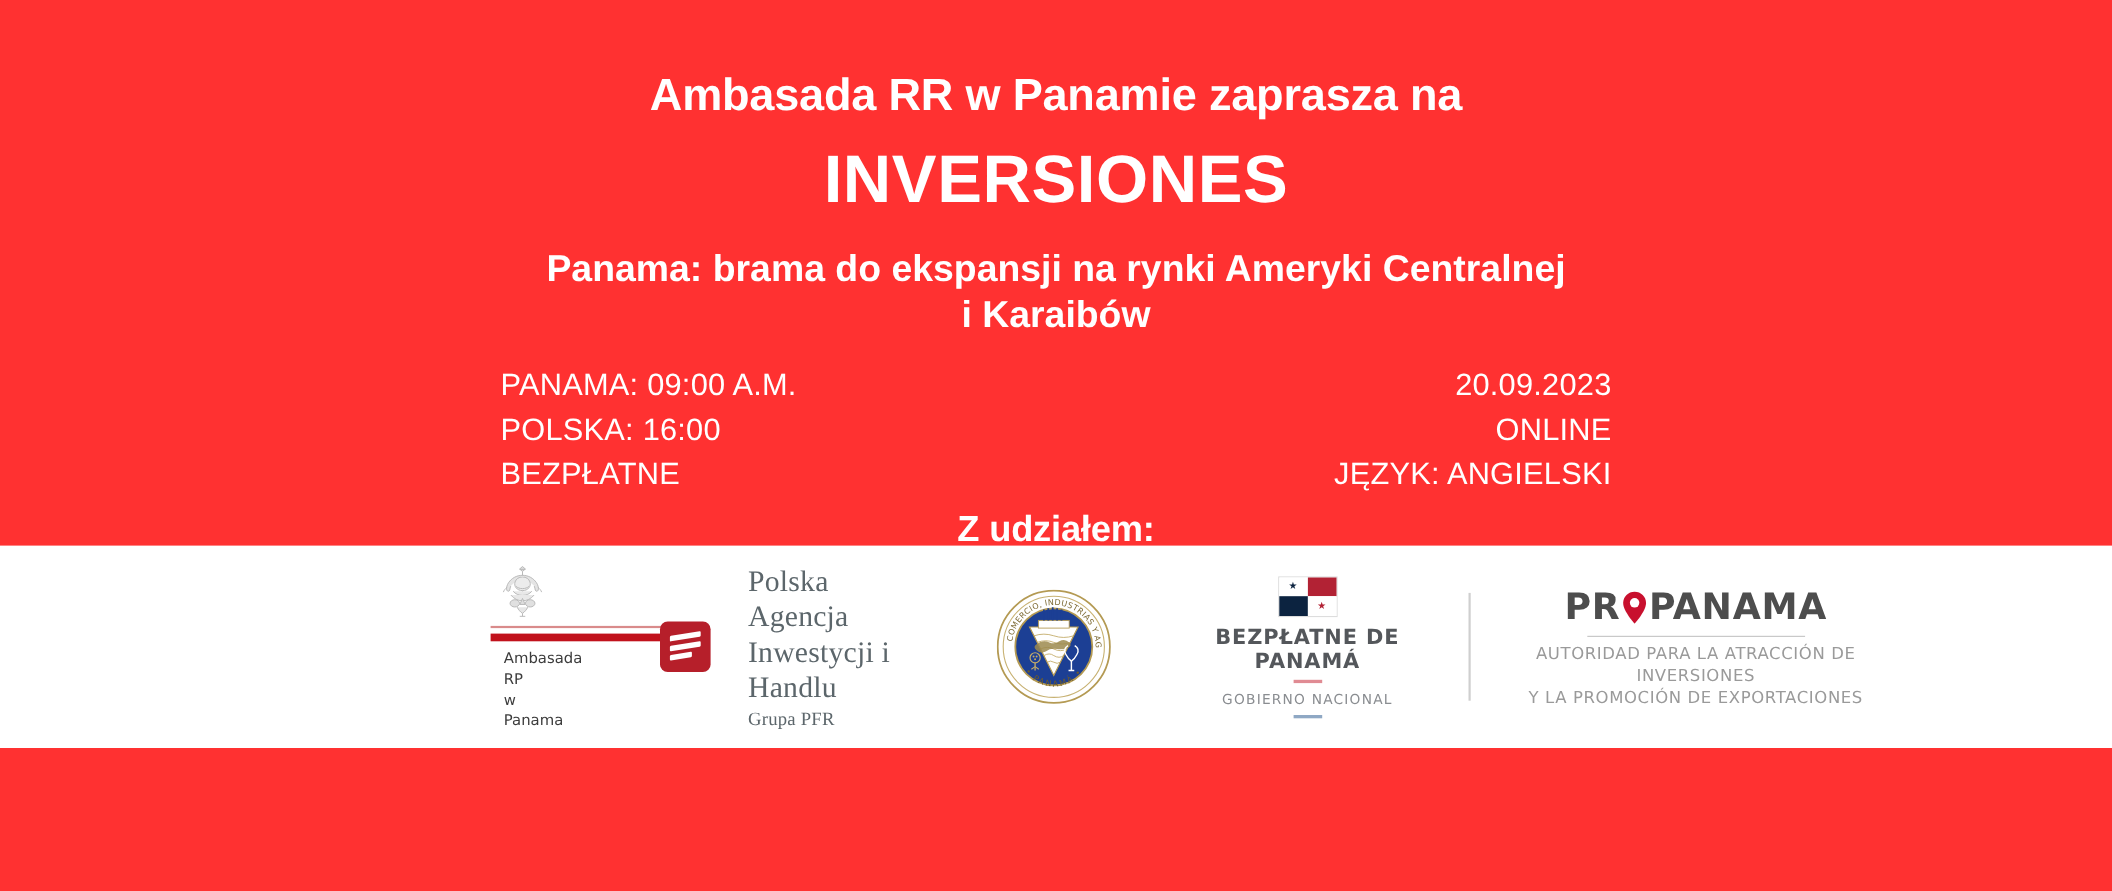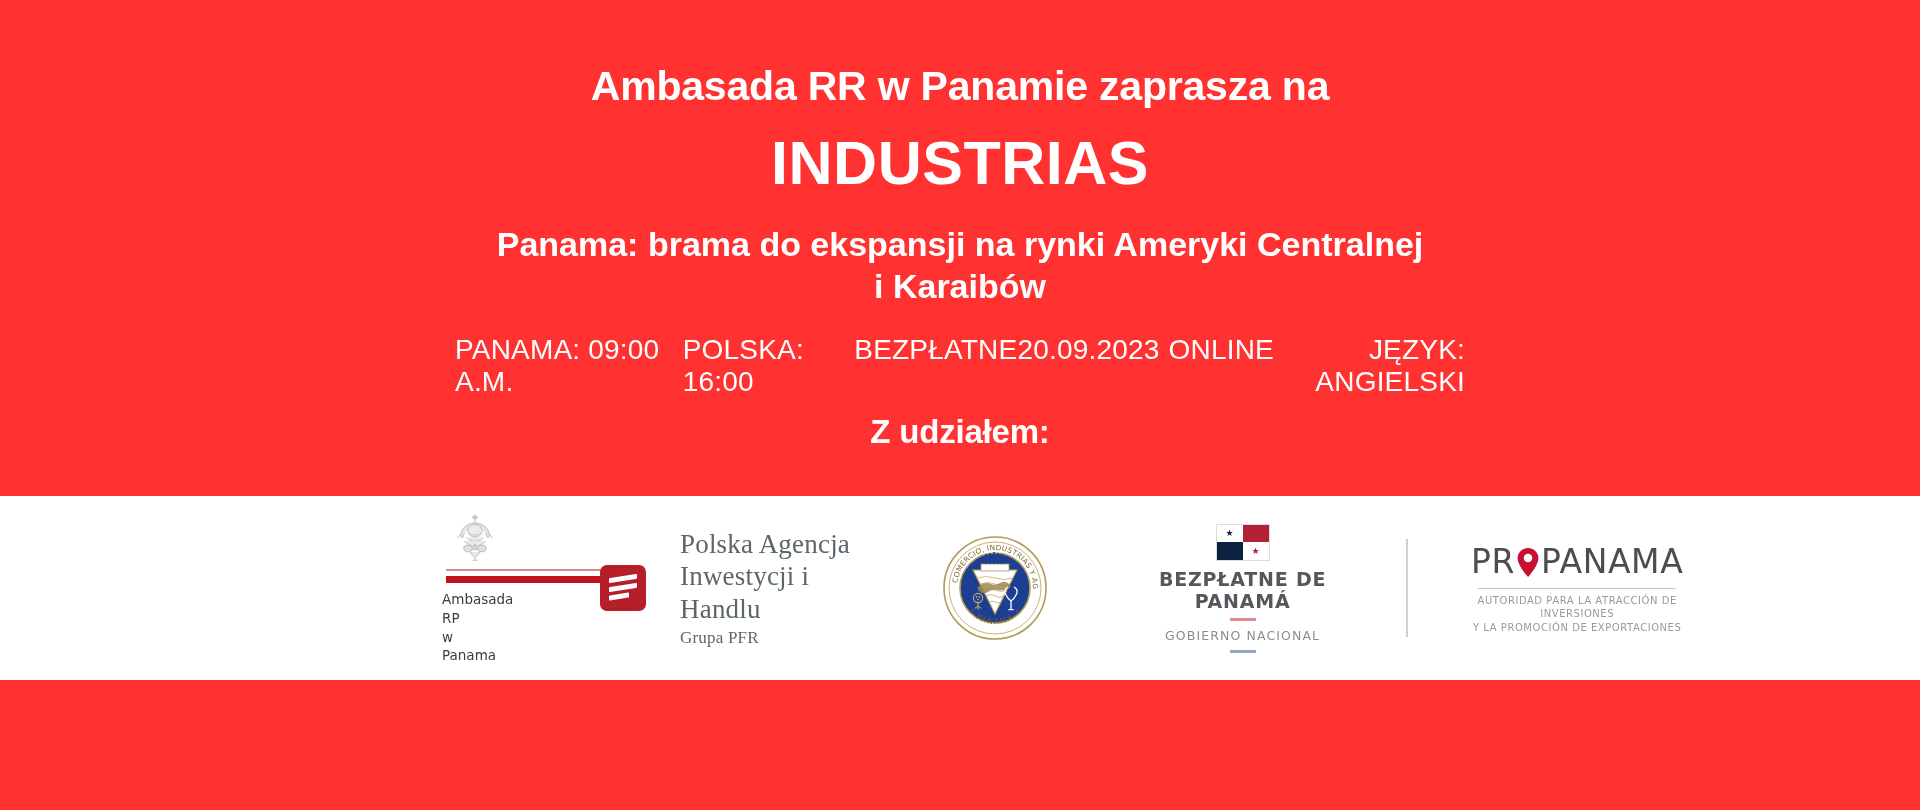--- a/index.html
+++ b/index.html
@@ -61,21 +61,21 @@
     display: flex;
     justify-content: space-between;
     align-items: flex-start;
     font-size: 28px;
     line-height: 1.12;
     font-weight: 400;
     letter-spacing: 0.2px;
   }
   .info-col {
     display: flex;
-    flex-direction: row;
+    flex-direction: column;
     gap: 9px;
     justify-content: flex-end;
   }
   .info-col.left { text-align: left; }
   .info-col.right { text-align: right; }
 
   .with-participation {
     font-size: 33px;
     font-weight: bold;
     margin-top: 16px;
@@ -125,21 +125,21 @@
   .embassy-bar-thick {
     width: 184px;
     height: 7px;
     background: #c1121c;
     margin: 5px 0 7px 4px;
   }
   .embassy-cap {
     font-size: 13.5px;
     color: #3c3c3c;
     line-height: 1.38;
-    margin-left: 0;
+    margin-left: 16px;
     font-family: "DejaVu Sans", sans-serif;
   }
 
   
   .paih {
     display: flex;
     align-items: center;
     gap: 34px;
     margin-left: 90px;
   }
@@ -241,21 +241,21 @@
     margin-left: 34px;
   }
 
   
   .propanama {
     margin-left: 36px;
     text-align: center;
   }
   .pp-word {
     font-size: 33px;
-    font-weight: normal;
+    font-weight: bold;
     color: #4d4d4d;
     letter-spacing: 0.6px;
     display: flex;
     align-items: center;
     justify-content: center;
     font-family: "DejaVu Sans", sans-serif;
   }
   .pp-pin {
     width: 24px;
     height: 31px;
@@ -264,21 +264,21 @@
     position: relative;
     top: 1px;
   }
   .pp-rule {
     width: 198px;
     height: 1px;
     background: #c4c4c4;
     margin: 7px auto 5px;
   }
   .pp-tag {
-    font-size: 10px;
+    font-size: 15px;
     color: #9a9a9a;
     line-height: 1.35;
     letter-spacing: 0.55px;
     font-family: "DejaVu Sans", sans-serif;
   }
 
   
   .bottom-red {
     flex: 1;
     background: #FF3131;
@@ -286,21 +286,21 @@
 </style>
 </head>
 <body>
 
 <div class="poster">
 
   <div class="hero">
 
     <div class="invite-line">Ambasada RR w Panamie zaprasza na</div>
 
-    <div class="webinar-word">INDUSTRIAS</div>
+    <div class="webinar-word">INVERSIONES</div>
 
     <div class="subject">Panama: brama do ekspansji na rynki Ameryki Centralnej i Karaibów</div>
 
     <div class="info-grid">
       <div class="info-col left">
         <div>PANAMA: 09:00 A.M.</div>
         <div>POLSKA: 16:00</div>
         <div>BEZPŁATNE</div>
       </div>
       <div class="info-col right">

